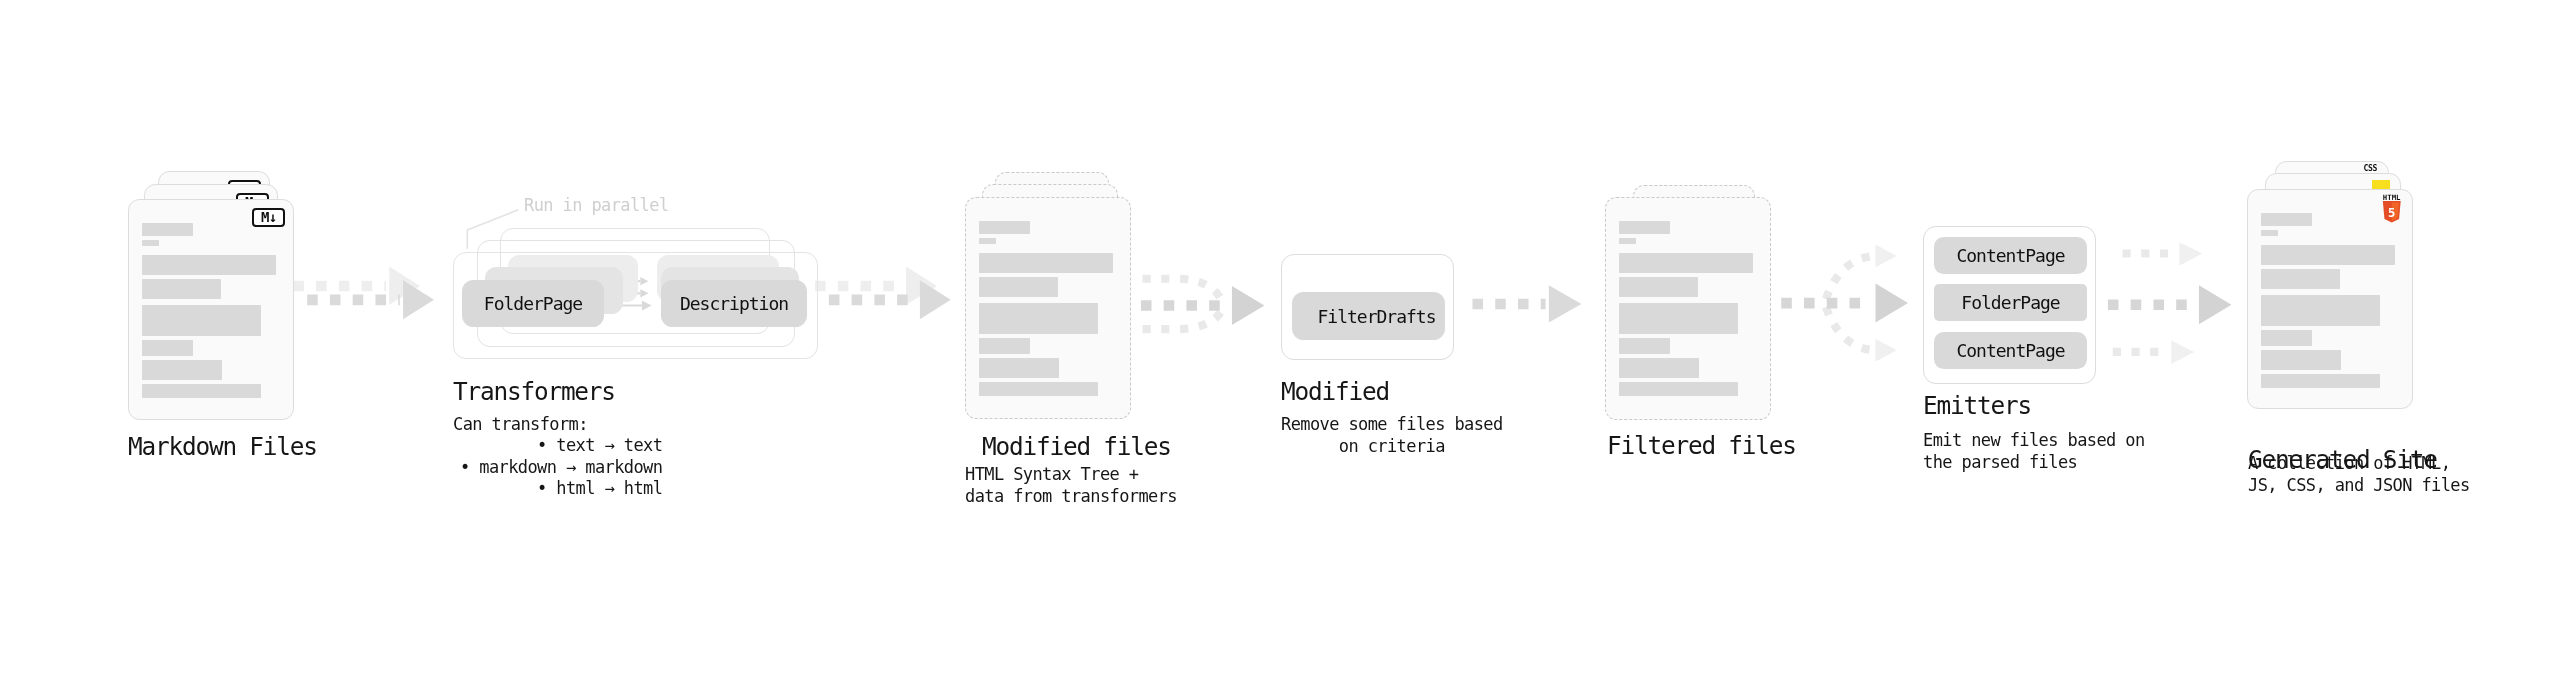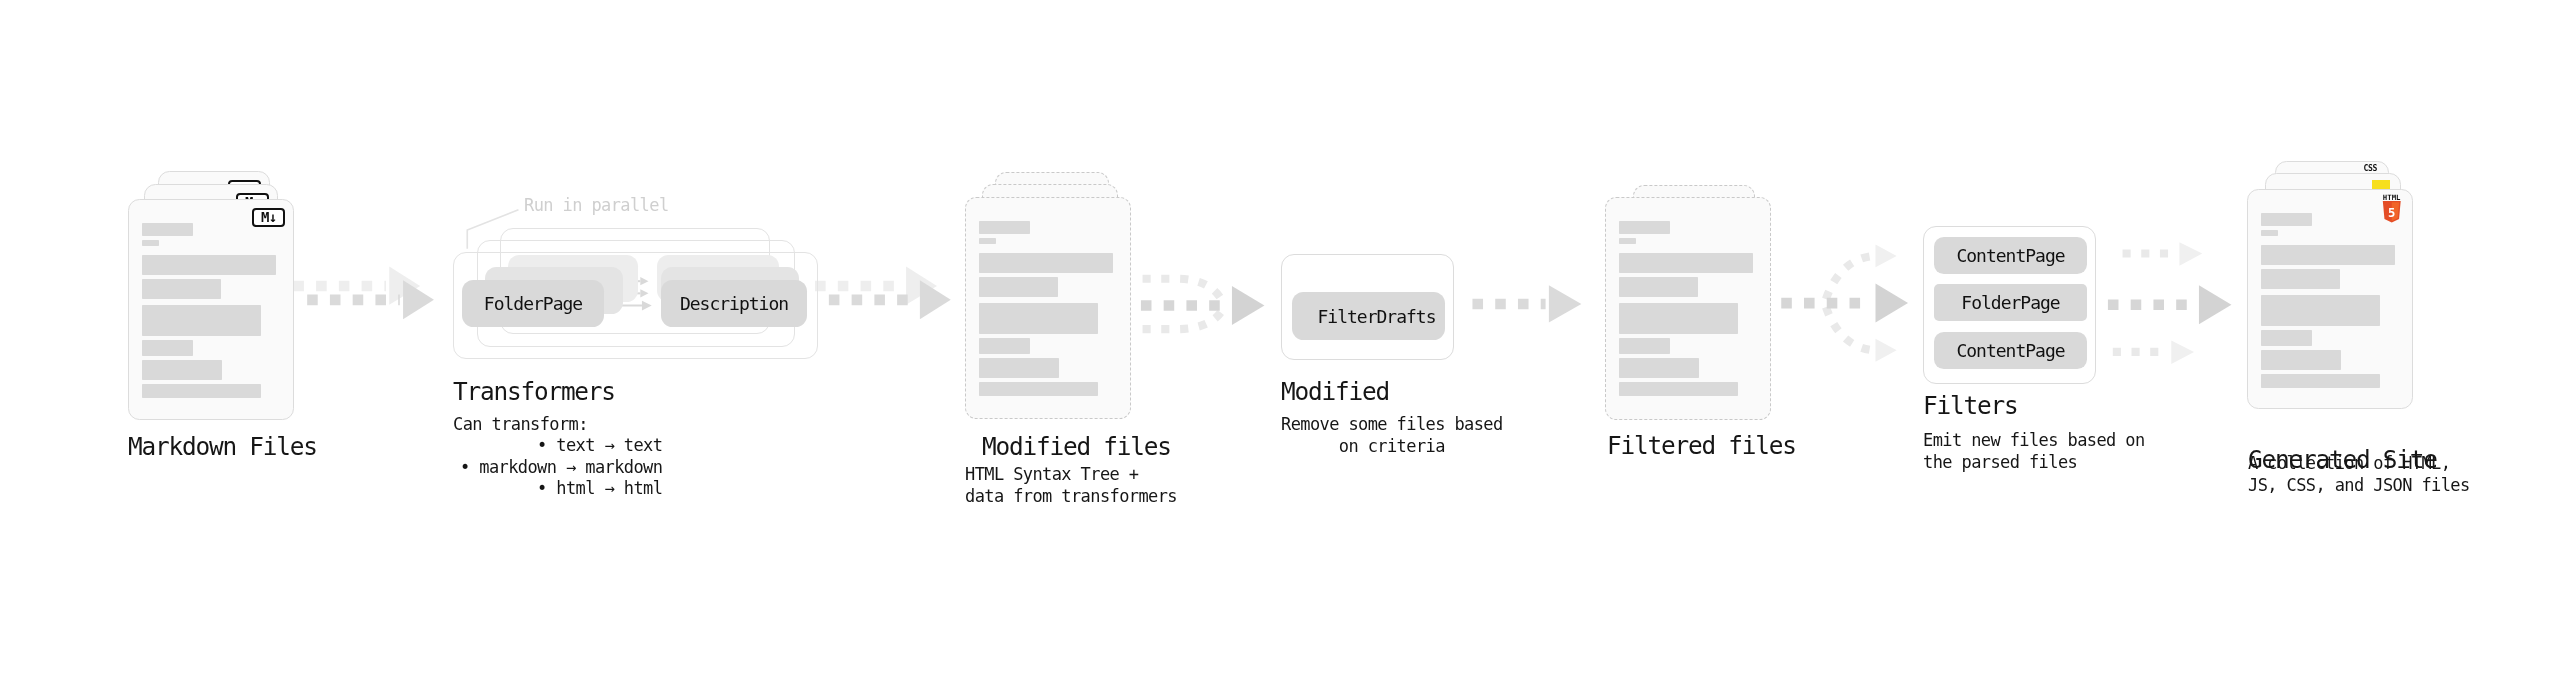--- a/index.html
+++ b/index.html
@@ -206,21 +206,21 @@
         </div>
     </div>
     <div class="stage-label" style="left:1607px;top:431px;">Filtered files</div>
   </div>
 
   <div>
     <div class="container-box" style="left:1923px;top:226px;width:173px;height:158px;"></div>
     <div class="pill" style="left:1934px;top:237px;width:153px;height:37px;border-radius:9.8px;">ContentPage</div>
     <div class="pill" style="left:1934px;top:284px;width:153px;height:37px;border-radius:5px;">FolderPage</div>
     <div class="pill" style="left:1934px;top:332px;width:153px;height:37px;border-radius:9.8px;">ContentPage</div>
-    <div class="stage-label" style="left:1923px;top:391px;">Filters</div>
+    <div class="stage-label" style="left:1923px;top:391px;">Emitters</div>
     <div class="stage-desc" style="left:1923px;top:429px;">Emit new files based on
 the parsed files</div>
   </div>
 
   <div>
     <div class="doc-card" style="left:2275px;top:161px;width:114px;height:220px;">
       <div class="css-badge">
         <span class="css-txt">CSS</span>
         <div class="css-bar"></div>
       </div>

